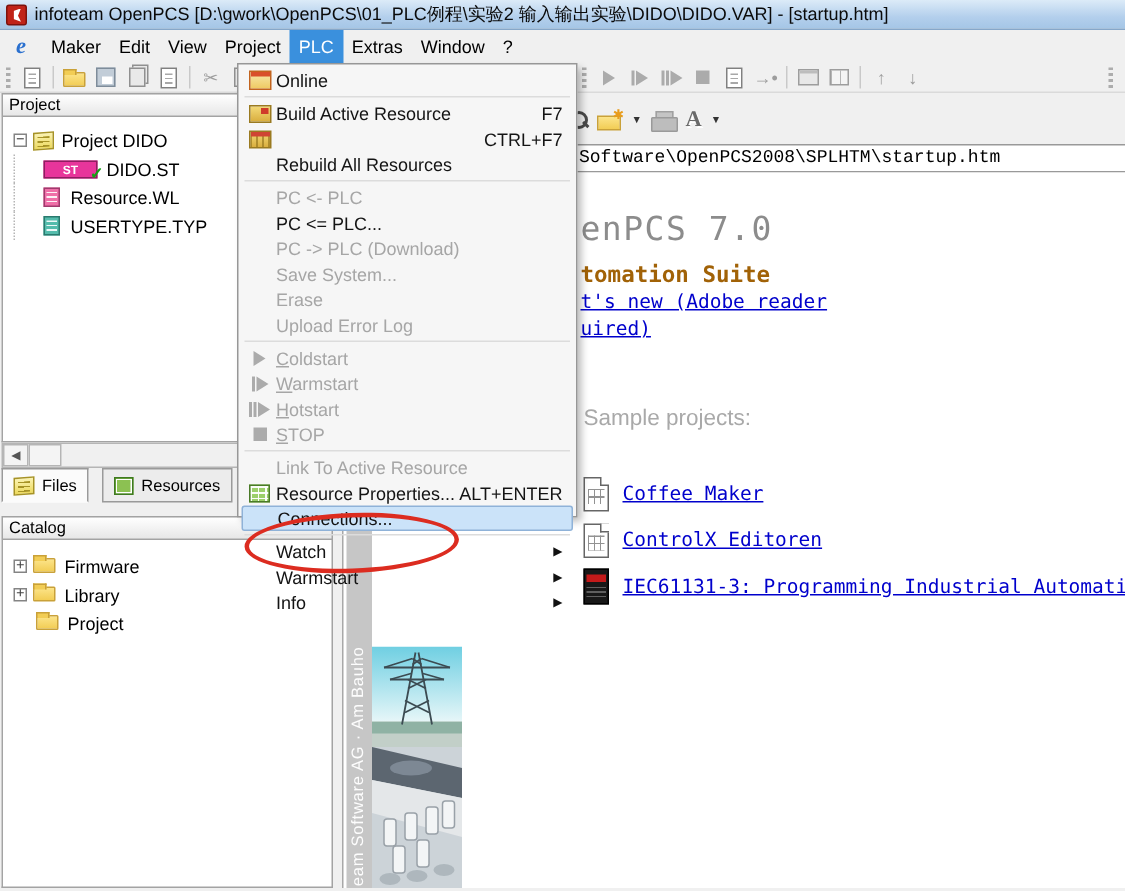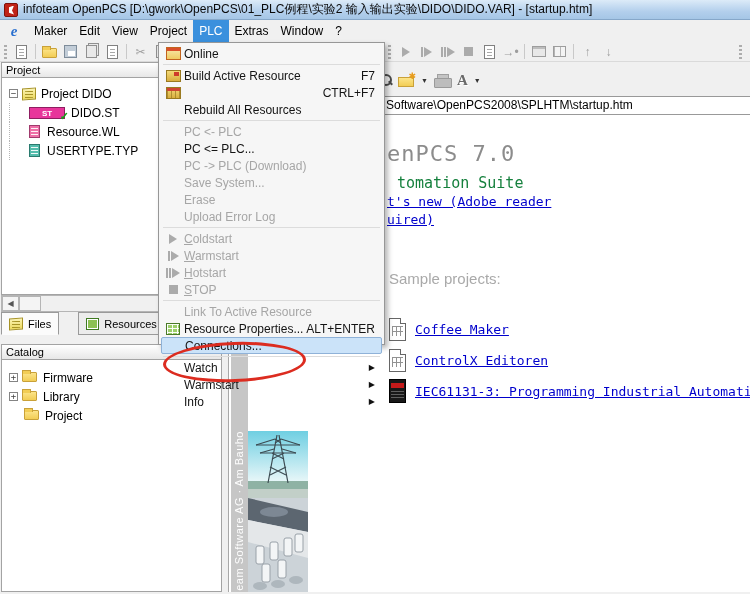--- a/index.html
+++ b/index.html
@@ -70,21 +70,21 @@
   .i-cdoc.pink { background:#ef6fa8; border-color:#a03a6d; }
   .i-cdoc.teal { background:#54bcac; border-color:#2a7a6e; }
   .indent { width:20px; flex:none; border-left:1px dotted #b5b5b5; height:100%; }
 
   .hscroll { position:absolute; left:1px; top:295px; width:221px; height:17px; background:#f0f0f0;
     border:1px solid #b5b5b5; display:flex; }
   .scrollbtn { width:17px; height:15px; background:#f4f4f4; border:1px solid #b5b5b5; font-size:8px; color:#555;
     display:flex; align-items:center; justify-content:center; flex:none; }
   .scrollthumb { width:22px; height:15px; background:#f4f4f4; border:1px solid #b5b5b5; flex:none; }
 
-  .tabbar { position:absolute; left:1px; top:312px; width:221px; height:25px; display:flex; align-items:flex-start; gap:19px; }
+  .tabbar { position:absolute; left:1px; top:312px; width:221px; height:25px; display:flex; align-items:flex-start; gap:9px; }
   .tab { height:23px; display:flex; align-items:center; gap:5px; padding:0 7px; border:1px solid #9a9a9a;
     background:#ececec; font-size:11px; color:#000; }
   .tab.active { background:#fbfbfb; border-bottom-color:#fbfbfb; }
   .i-resgrid { width:13px; height:12px; background:#8cc152; border:1px solid #3f7a20;
     box-shadow:inset 0 0 0 1px #fff; }
   .i-ltab { width:15px; height:13px; background:#d92020; border:1px solid #8a0f0f; transform:skewX(-8deg);
     color:#fff; font-weight:bold; font-size:10px; text-align:center; line-height:12px; }
 
   
   .browser { position:absolute; left:228px; top:62px; width:522px; height:530px; }
@@ -97,31 +97,31 @@
     background:linear-gradient(#fce489,#f2cd55); border:1px solid #c9a139; }
   .i-folderstar .s { position:absolute; right:-1px; top:-3px; color:#e89c1c; font-size:9px; }
   .caret { font-size:7px; color:#333; }
   .i-printer { width:17px; height:13px; position:relative; }
   .i-printer::before { content:""; position:absolute; left:3px; top:0; width:10px; height:4px; background:#c4c4c4; border:1px solid #a0a0a0; }
   .i-printer::after { content:""; position:absolute; left:0; top:4px; width:16px; height:8px; background:#bdbdbd; border:1px solid #9a9a9a; border-radius:1px; }
   .i-fontA { font-family:"Liberation Serif",serif; font-weight:bold; font-size:15px; color:#6a6a6a;
     text-shadow:1px 1px 0 #fff; }
   .addressbar { position:absolute; left:0; top:34px; width:522px; height:19px; background:#fff;
     border-top:1px solid #999; border-bottom:1px solid #999; font-size:12px; line-height:17px;
-    padding-left:158px; white-space:nowrap; color:#000; }
+    padding-left:158px; white-space:nowrap; color:#000;font-family:Liberation Mono, monospace; }
   .content { position:absolute; left:0; top:53px; width:522px; height:477px; background:#fff;
     border-left:1px solid #a8a8a8; overflow:hidden; }
   .band { position:absolute; left:2px; top:0; width:17px; height:477px; background:#c6c6c6; }
   .bandtext { position:absolute; left:2px; bottom:1px; writing-mode:vertical-rl; transform:rotate(180deg);
     color:#fdfdfd; font-size:11px; letter-spacing:.5px; white-space:nowrap; }
   .photo { position:absolute; left:19px; width:60px; }
   .h1frag { position:absolute; left:158px; top:26px; font-family:"DejaVu Sans Mono",monospace;
     font-size:22px; color:#8c8c8c; letter-spacing:1px; white-space:nowrap; }
   .redfrag { position:absolute; left:158px; top:59px; font-family:"DejaVu Sans Mono",monospace;
-    font-weight:normal; font-size:15px; color:#15803d; white-space:nowrap;padding-left:10px; }
+    font-weight:bold; font-size:15px; color:#a16207; white-space:nowrap; }
   .linkfrag { position:absolute; left:158px; font-family:"DejaVu Sans Mono",monospace; font-size:13px;
     color:#0000cc; text-decoration:underline; white-space:nowrap; }
   .samplehdr { position:absolute; left:160px; top:155px; font-size:15px; font-weight:normal; color:#a9a9a9; }
   .srow { position:absolute; left:160px; display:flex; align-items:center; gap:9px; }
   .srow .lbl { font-family:"DejaVu Sans Mono",monospace; font-size:13px; color:#0000cc;
     text-decoration:underline; white-space:nowrap; }
   .i-ladderdoc { width:17px; height:23px; background:#fff; border:1px solid #666; position:relative; flex:none; }
   .i-ladderdoc::before { content:""; position:absolute; right:-1px; top:-1px; width:5px; height:5px;
     background:#fff; border-left:1px solid #666; border-bottom:1px solid #666; }
   .i-ladderdoc::after { content:""; position:absolute; left:2px; top:7px; width:11px; height:10px;

